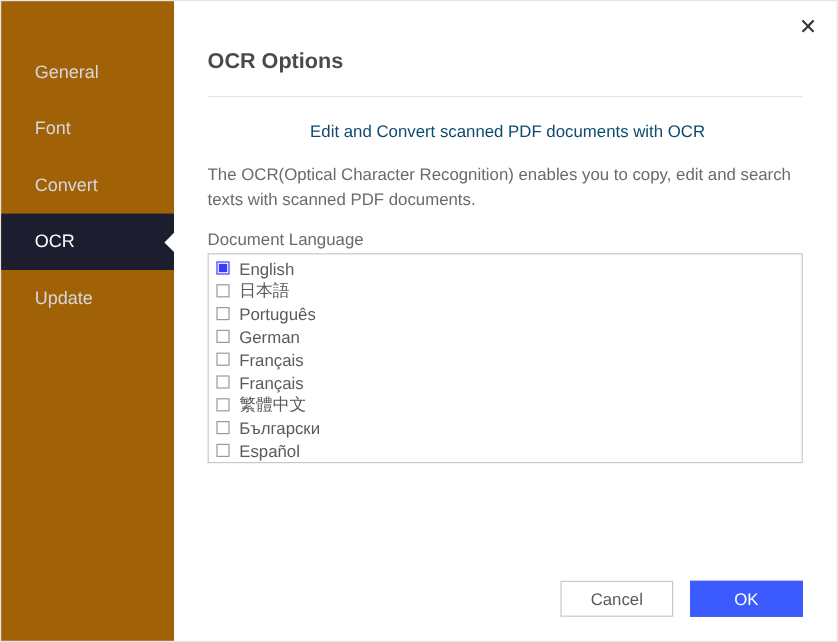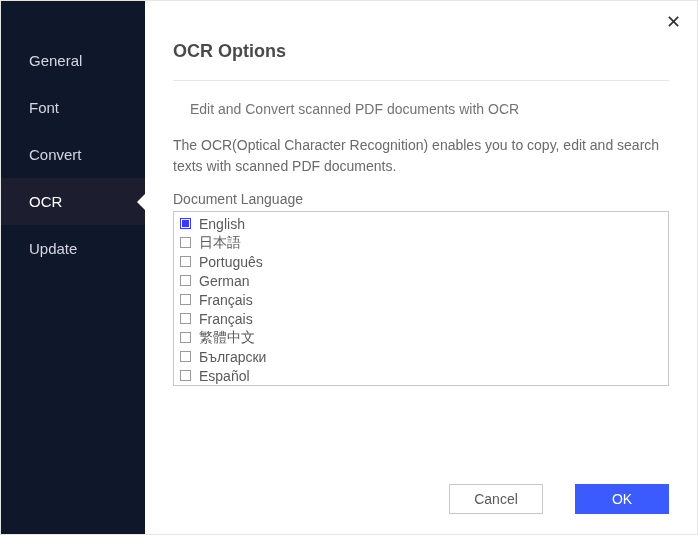--- a/index.html
+++ b/index.html
@@ -12,21 +12,21 @@
   }
   .window {
     width: 698px;
     height: 535px;
     display: flex;
     position: relative;
     border: 1px solid #e5e5e5;
   }
   .sidebar {
     width: 144px;
-    background: #0f172a;
+    background: #a16207;
     padding-top: 36px;
     flex-shrink: 0;
   }
   .sidebar-item {
     color: #d6d7de;
     font-size: 15px;
     padding: 15px 0 15px 28px;
     cursor: pointer;
     position: relative;
   }
@@ -71,22 +71,23 @@
     color: #4a4a4a;
     margin: 0 0 18px 0;
   }
   .hr {
     border: none;
     border-top: 1px solid #e5e5e5;
     margin: 0 0 20px 0;
   }
   .lead {
     font-size: 14px;
-    color: #737373;
-    margin: 0 0 18px 17px;
+    color: #0c4a6e;
+    margin: 0 0 18px 4px;
+    text-align: center;
   }
   .desc {
     font-size: 14px;
     color: #6a6a6a;
     line-height: 1.5;
     margin: 0 0 14px 0;
   }
   .lang-label {
     font-size: 14px;
     color: #6a6a6a;
@@ -125,38 +126,38 @@
     left: 1px;
     top: 1px;
     width: 7px;
     height: 7px;
     background: #3a3aff;
   }
   .footer {
     padding: 18px 28px 20px 0;
     display: flex;
     justify-content: flex-end;
+    gap: 14px;
   }
   .btn {
     min-width: 94px;
     height: 30px;
     font-size: 14px;
     border: 1px solid #c9c9c9;
     background: #fff;
     color: #5a5a5a;
     cursor: pointer;
     display: inline-flex;
     align-items: center;
     justify-content: center;
   }
   .btn.primary {
     background: #3b5bff;
     color: #fff;
     border-color: #3b5bff;
-    margin-left: 32px;
   }
   
   .lang-box::-webkit-scrollbar { width: 12px; }
   .lang-box::-webkit-scrollbar-track { background: #f4f4f4; }
   .lang-box::-webkit-scrollbar-thumb { background: #b8b8b8; }
 </style>
 </head>
 <body>
 
 <div class="window">

